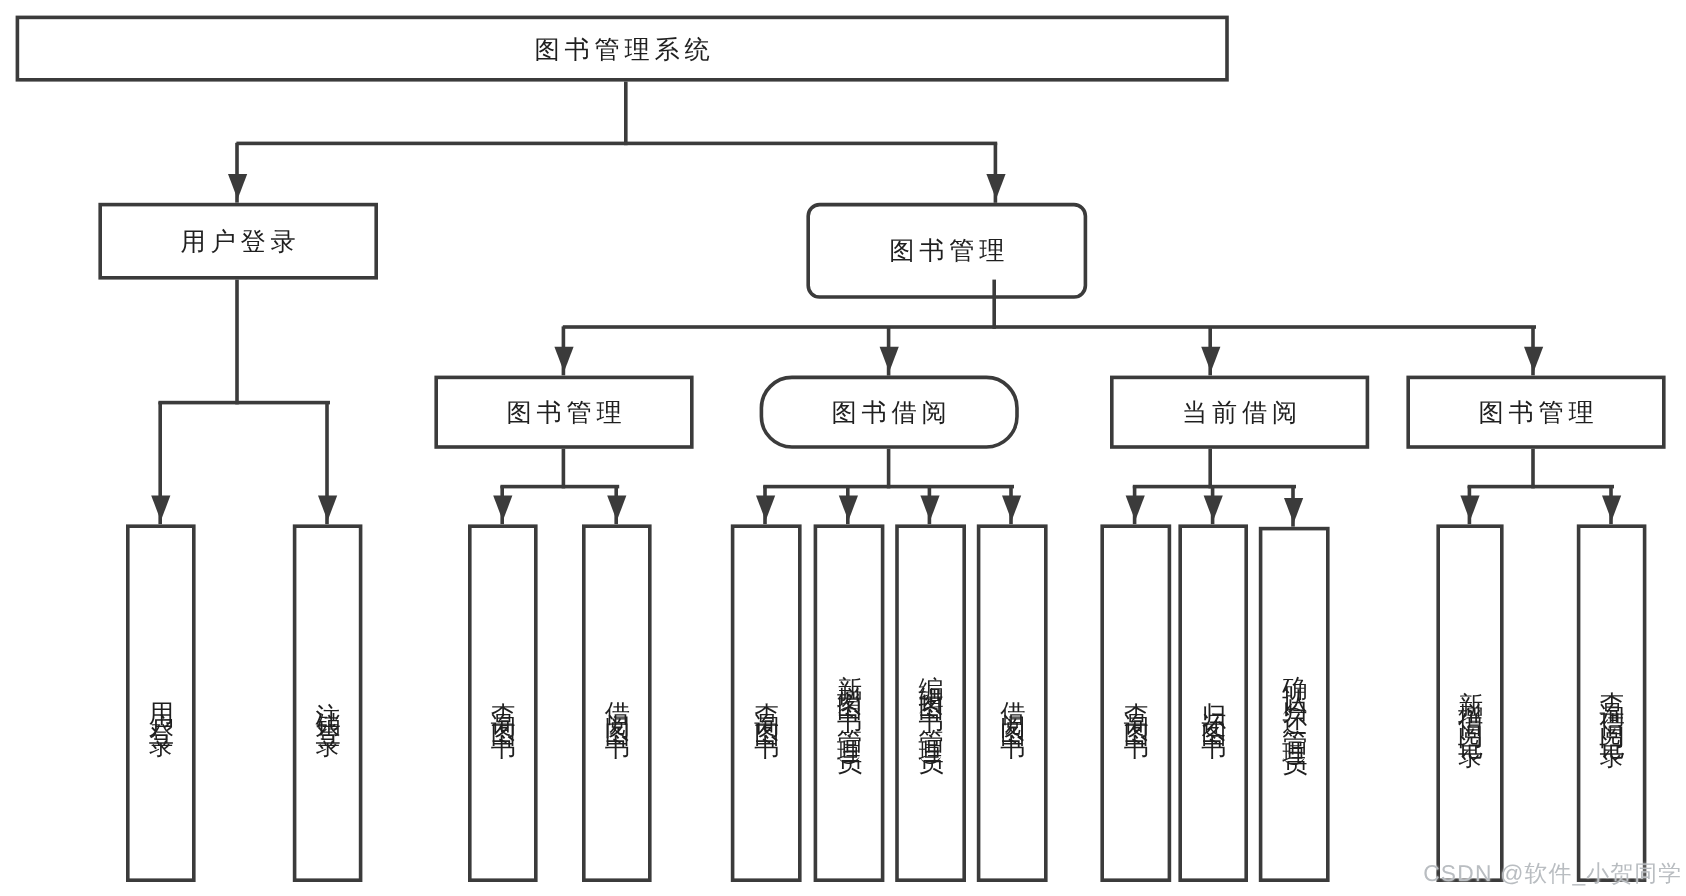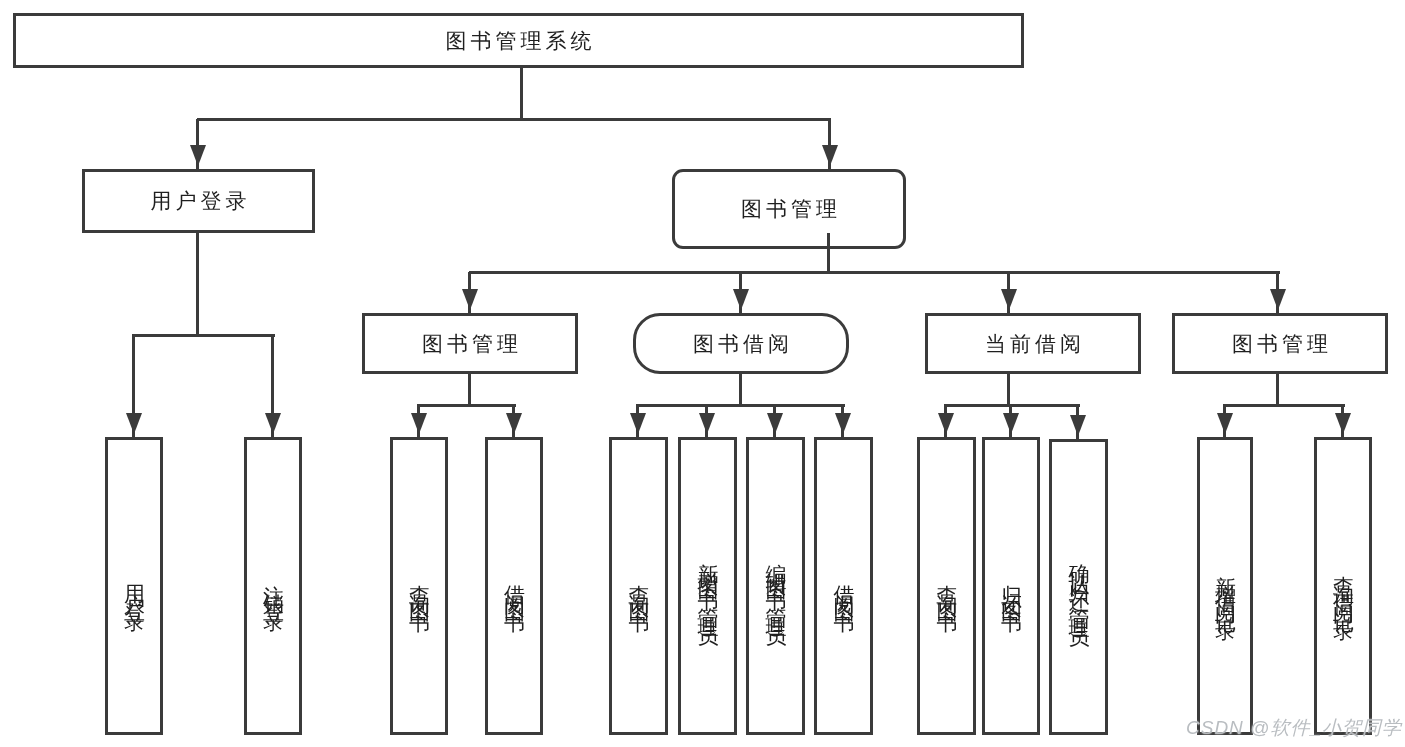--- a/index.html
+++ b/index.html
@@ -55,21 +55,20 @@
   }
   .watermark{
     position:absolute;
     left:1186px;top:715px;
     font-size:19px;
     letter-spacing:1px;
     color:var(--wm);
     text-shadow:0 0 2px rgba(255,255,255,.9);
     z-index:10;
     white-space:nowrap;
-    font-style:italic;
   }
 </style>
 </head>
 <body>
 
 <div id="canvas">
 
   <div class="node h-node" style="left:13px;top:13px;width:1011px;height:55px;">
     <span>图书管理系统</span>
   </div>

